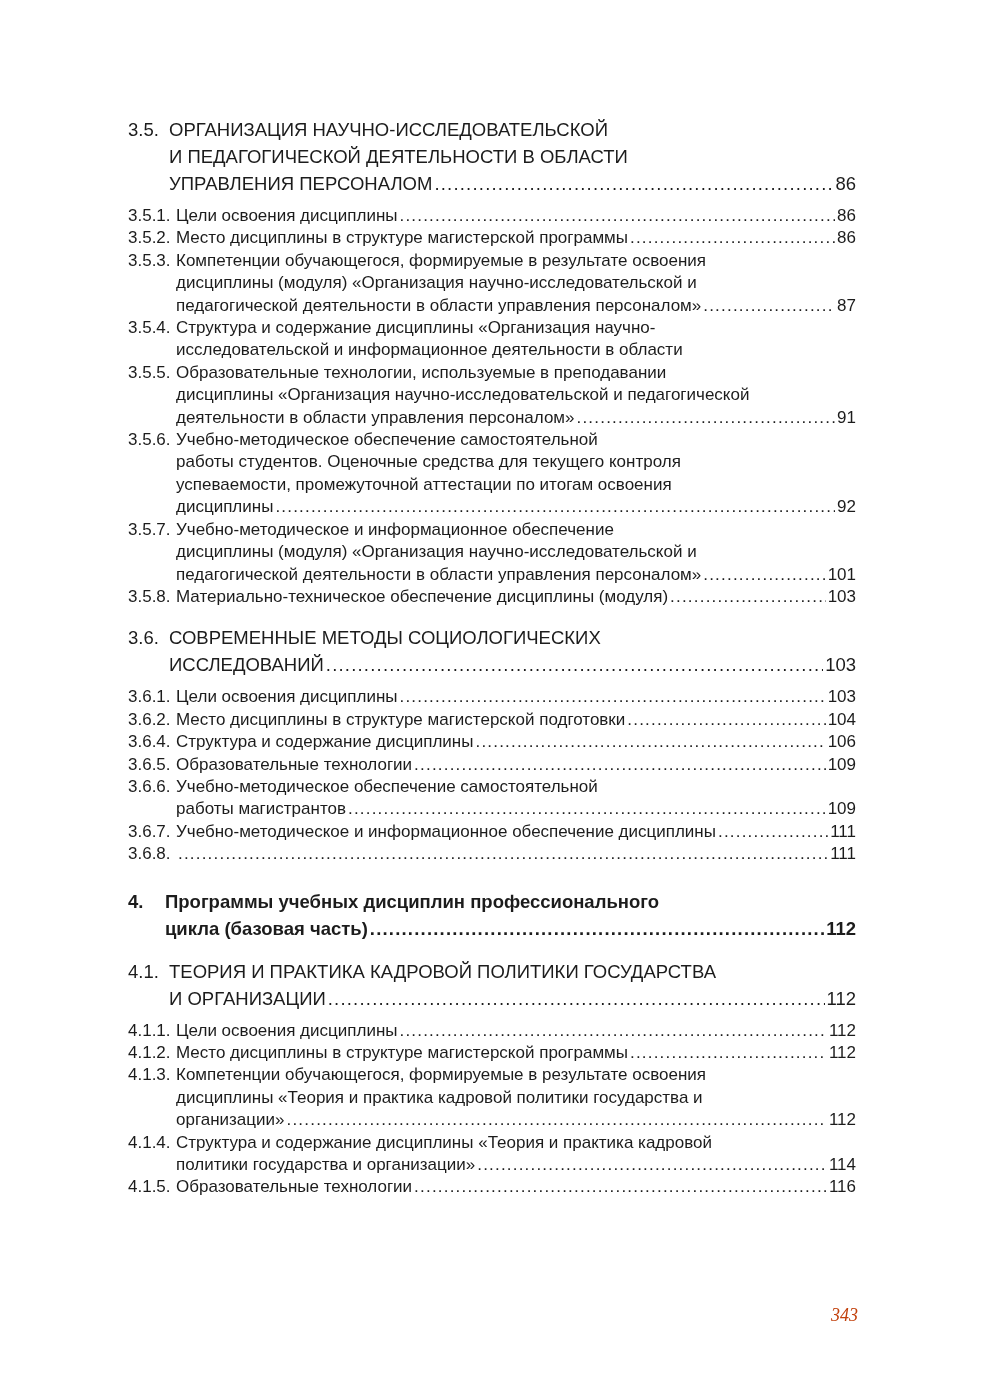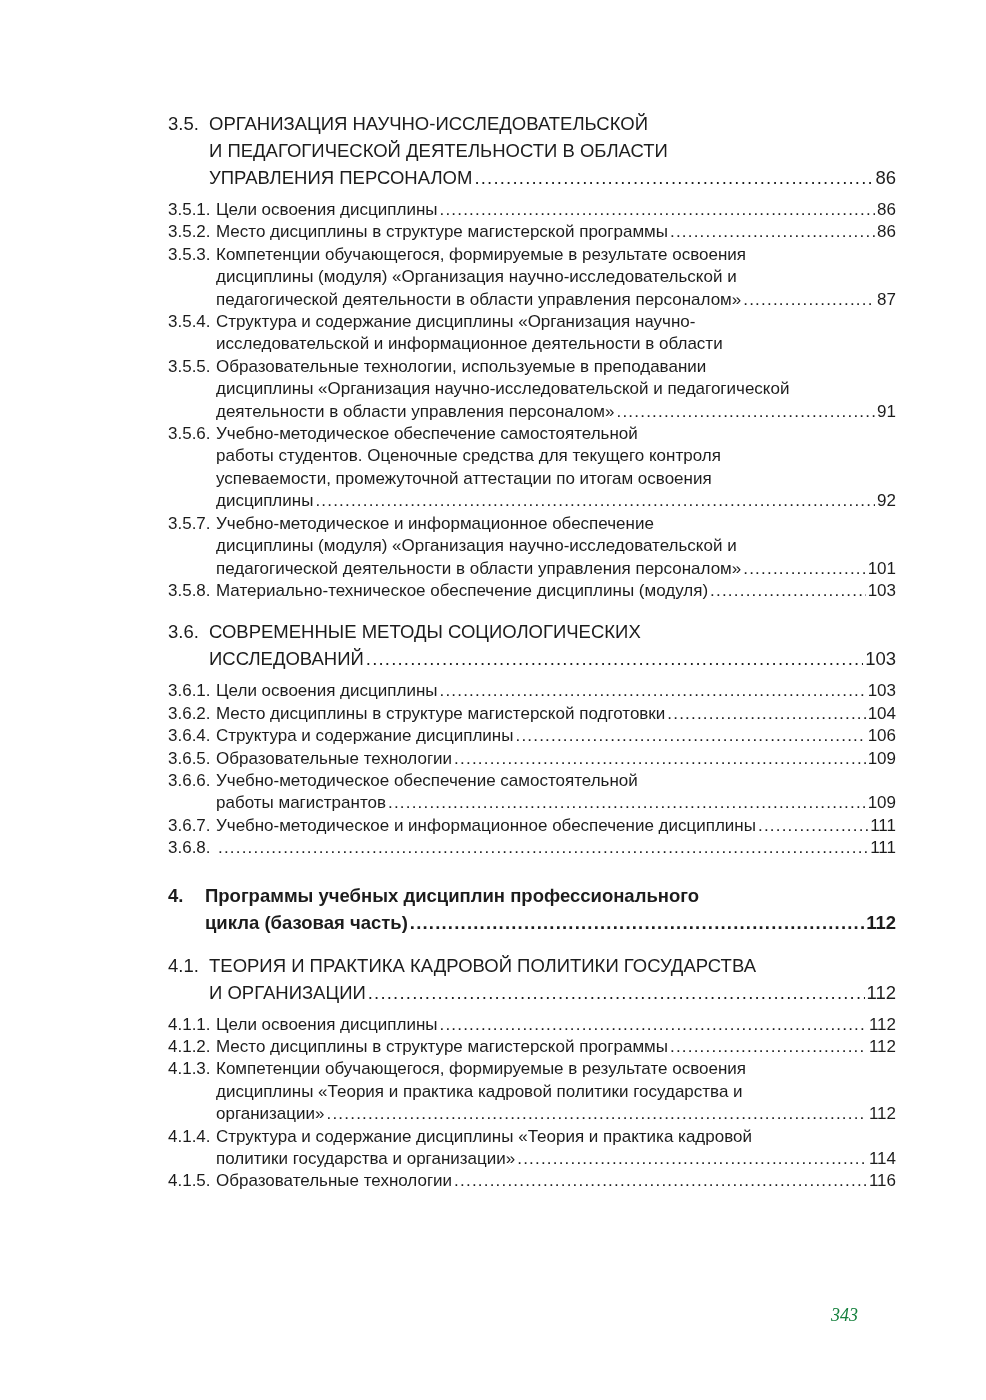--- a/index.html
+++ b/index.html
@@ -14,23 +14,22 @@
     position: relative;
   }
   .page {
     position: absolute;
     inset: 0;
     background: #ffffff;
   }
   .toc {
     position: absolute;
     left: 128px;
-    top: 110px;
+    top: 116px;
     width: 728px;
-    margin-left: 40px;
   }
   .entry {
     display: flex;
     align-items: flex-start;
   }
   .entry .num { flex: 0 0 auto; }
   .entry .body { flex: 1 1 auto; min-width: 0; }
 
   .entry.sub {
     font-size: 17px;
@@ -80,21 +79,21 @@
     flex: 0 0 auto;
     text-align: right;
   }
   .footer-page {
     position: absolute;
     top: 1305px;
     right: 128px;
     font-family: "Liberation Serif", serif;
     font-style: italic;
     font-size: 18px;
-    color: #15803d;
+    color: #c2410c;
   }
 </style>
 </head>
 <body>
 
 <div class="page">
   <div class="toc">
       <div class="entry section">
         <span class="num">3.5.</span>
         <div class="body">

